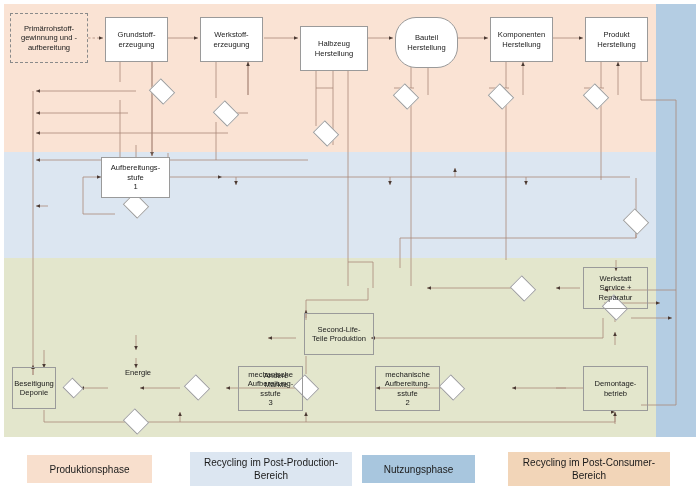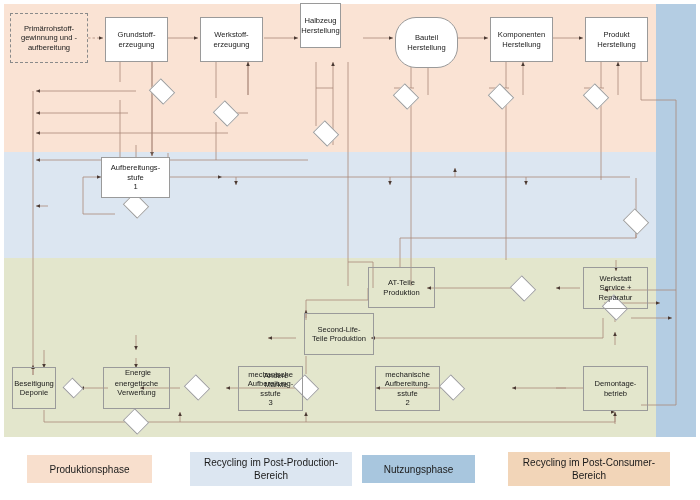--- a/index.html
+++ b/index.html
@@ -287,21 +287,21 @@
   <div class="node" style="left:105px; top:17px; width:63px; height:45px;">
     <span style="white-space:pre-line;">Grundstoff-
 erzeugung</span>
   </div>
 
   <div class="node" style="left:200px; top:17px; width:63px; height:45px;">
     <span style="white-space:pre-line;">Werkstoff-
 erzeugung</span>
   </div>
 
-  <div class="node" style="left:300px; top:3px; width:41px; height:45px;">
+  <div class="node" style="left:300px; top:26px; width:68px; height:45px;">
     <span style="white-space:pre-line;">Halbzeug
 Herstellung</span>
   </div>
 
   <div class="node" style="left:395px; top:17px; width:63px; height:51px;border-radius:21px;">
     <span style="white-space:pre-line;">Bauteil
 Herstellung</span>
   </div>
 
   <div class="node" style="left:490px; top:17px; width:63px; height:45px;">
@@ -313,24 +313,20 @@
     <span style="white-space:pre-line;">Produkt
 Herstellung</span>
   </div>
 
   <div class="node" style="left:101px; top:157px; width:69px; height:41px;">
     <span style="white-space:pre-line;">Aufbereitungs-
 stufe
 1</span>
   </div>
 
-  <div class="node plain" style="left:368px; top:267px; width:67px; height:41px;">
-    <span style="white-space:pre-line;">AT-Teile
-Produktion</span>
-  </div>
 
   <div class="node plain" style="left:304px; top:313px; width:70px; height:42px;">
     <span style="white-space:pre-line;">Second-Life-
 Teile Produktion</span>
   </div>
 
   <div class="node plain" style="left:583px; top:267px; width:65px; height:42px;">
     <span style="white-space:pre-line;">Werkstatt
 Service +
 Reparatur</span>
@@ -339,24 +335,20 @@
   <div class="label-free" style="left:254px; top:326px; width:44px; white-space:pre-line;">Andere
 Märkte</div>
 
   <div class="label-free" style="left:116px; top:323px; width:44px;">Energie</div>
 
   <div class="node plain" style="left:12px; top:367px; width:44px; height:42px;">
     <span style="white-space:pre-line;">Beseitigung
 Deponie</span>
   </div>
 
-  <div class="node plain" style="left:103px; top:367px; width:67px; height:42px;">
-    <span style="white-space:pre-line;">energetische
-Verwertung</span>
-  </div>
 
   <div class="node plain" style="left:238px; top:366px; width:65px; height:45px;">
     <span style="white-space:pre-line;">mechanische
 Aufbereitung-
 sstufe
 3</span>
   </div>
 
   <div class="node plain" style="left:375px; top:366px; width:65px; height:45px;">
     <span style="white-space:pre-line;">mechanische

